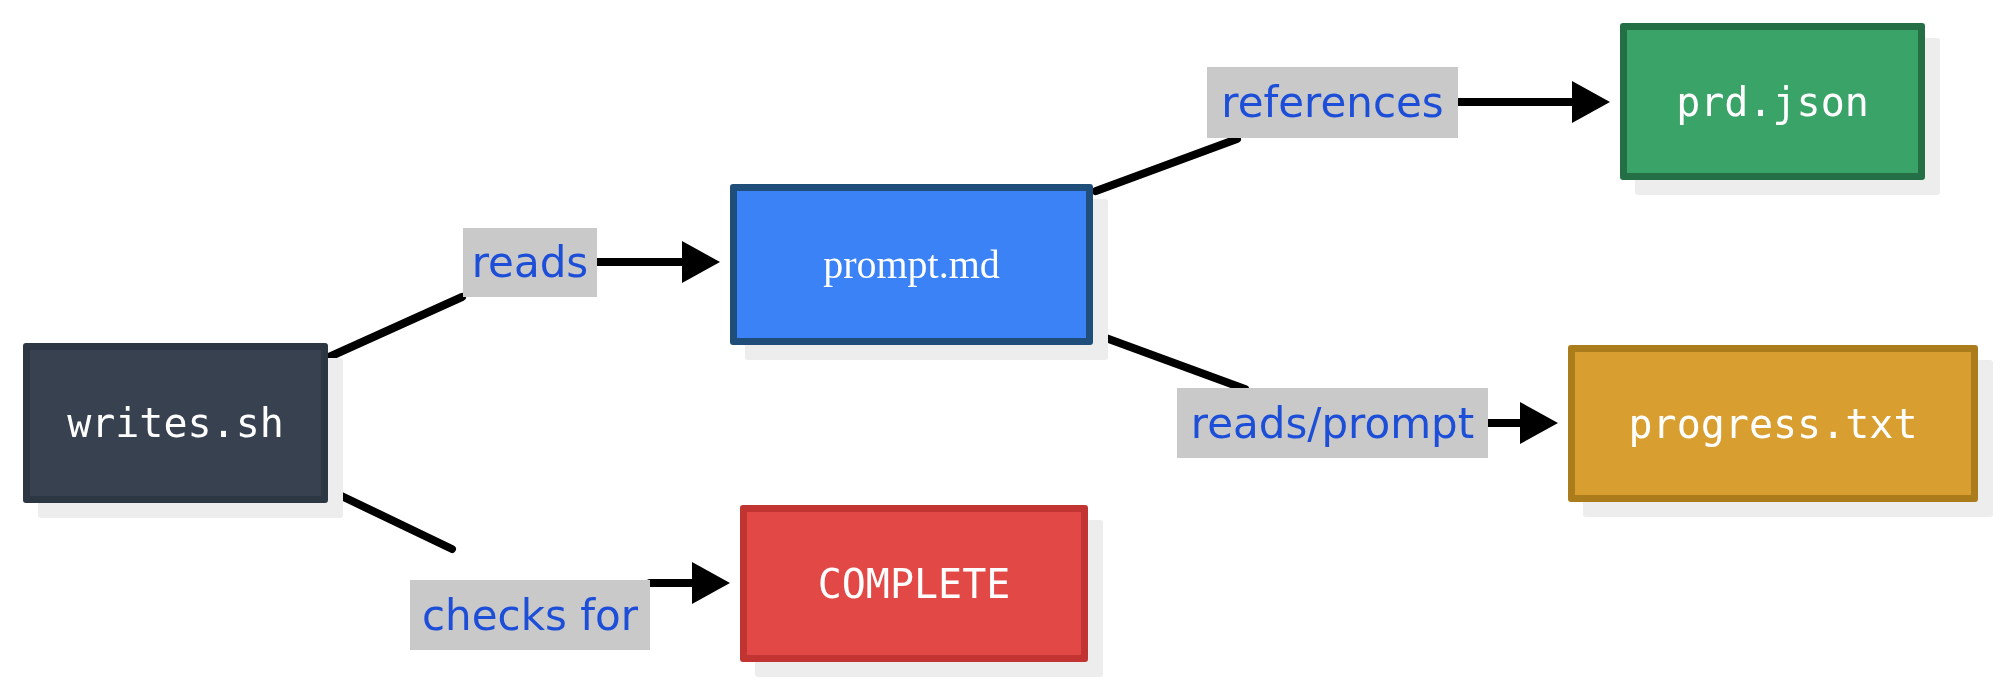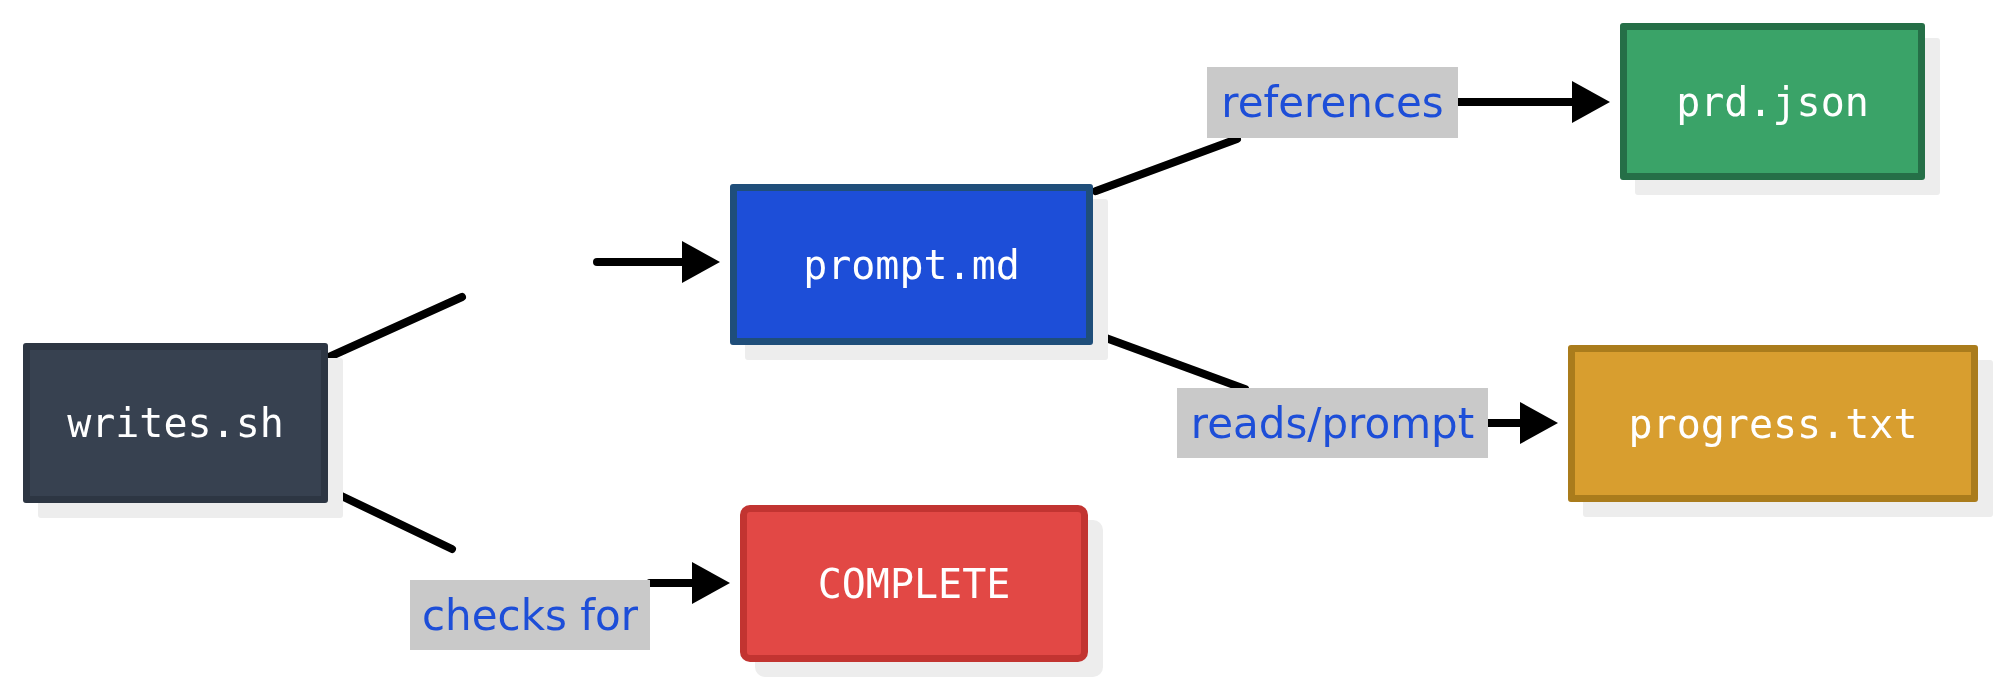--- a/index.html
+++ b/index.html
@@ -32,24 +32,24 @@
     border-width: 7px;
     border-radius: 3px;
     box-shadow: 15px 15px 0 0 #ededed;
     color: #ffffff;
     font-family: "DejaVu Sans Mono", "Liberation Mono", monospace;
     font-size: 40px;
     letter-spacing: 0px;
     white-space: nowrap;
   }
   .node-ralph    { background: #374150; border-color: #2d3643; }
-  .node-prompt   { background: #1d4ed8; border-color: #1f4e7a; }
+  .node-prompt   { background: #3b82f6; border-color: #1f4e7a; font-family: Liberation Serif, serif; }
   .node-prd      { background: #3aa368; border-color: #256f47; }
   .node-progress { background: #d89e2f; border-color: #aa7c1c; }
-  .node-complete { background: #e24845; border-color: #c23431; border-radius: 10px; }
+  .node-complete { background: #e24845; border-color: #c23431; }
   .edge-label {
     position: absolute;
     z-index: 2;
     display: flex;
     align-items: center;
     justify-content: center;
     box-sizing: border-box;
     background: #c9c9c9;
     color: #1d4ed8;
     font-family: "DejaVu Sans", "Liberation Sans", sans-serif;
@@ -94,20 +94,23 @@
   </div>
 
   <div class="node node-prd" style="left:1620px; top:23px; width:305px; height:157px;">
     <span>prd.json</span>
   </div>
 
   <div class="node node-complete" style="left:740px; top:505px; width:348px; height:157px;">
     <span>COMPLETE</span>
   </div>
 
+  <div class="edge-label" style="left:463px; top:228px; width:134px; height:69px;">
+    <span>reads</span>
+  </div>
 
   <div class="edge-label" style="left:1207px; top:67px; width:251px; height:71px;">
     <span>references</span>
   </div>
 
   <div class="edge-label" style="left:1177px; top:388px; width:311px; height:70px;">
     <span>reads/prompt</span>
   </div>
 
   <div class="edge-label" style="left:410px; top:548px; width:240px; height:70px;margin-top:32px;">

